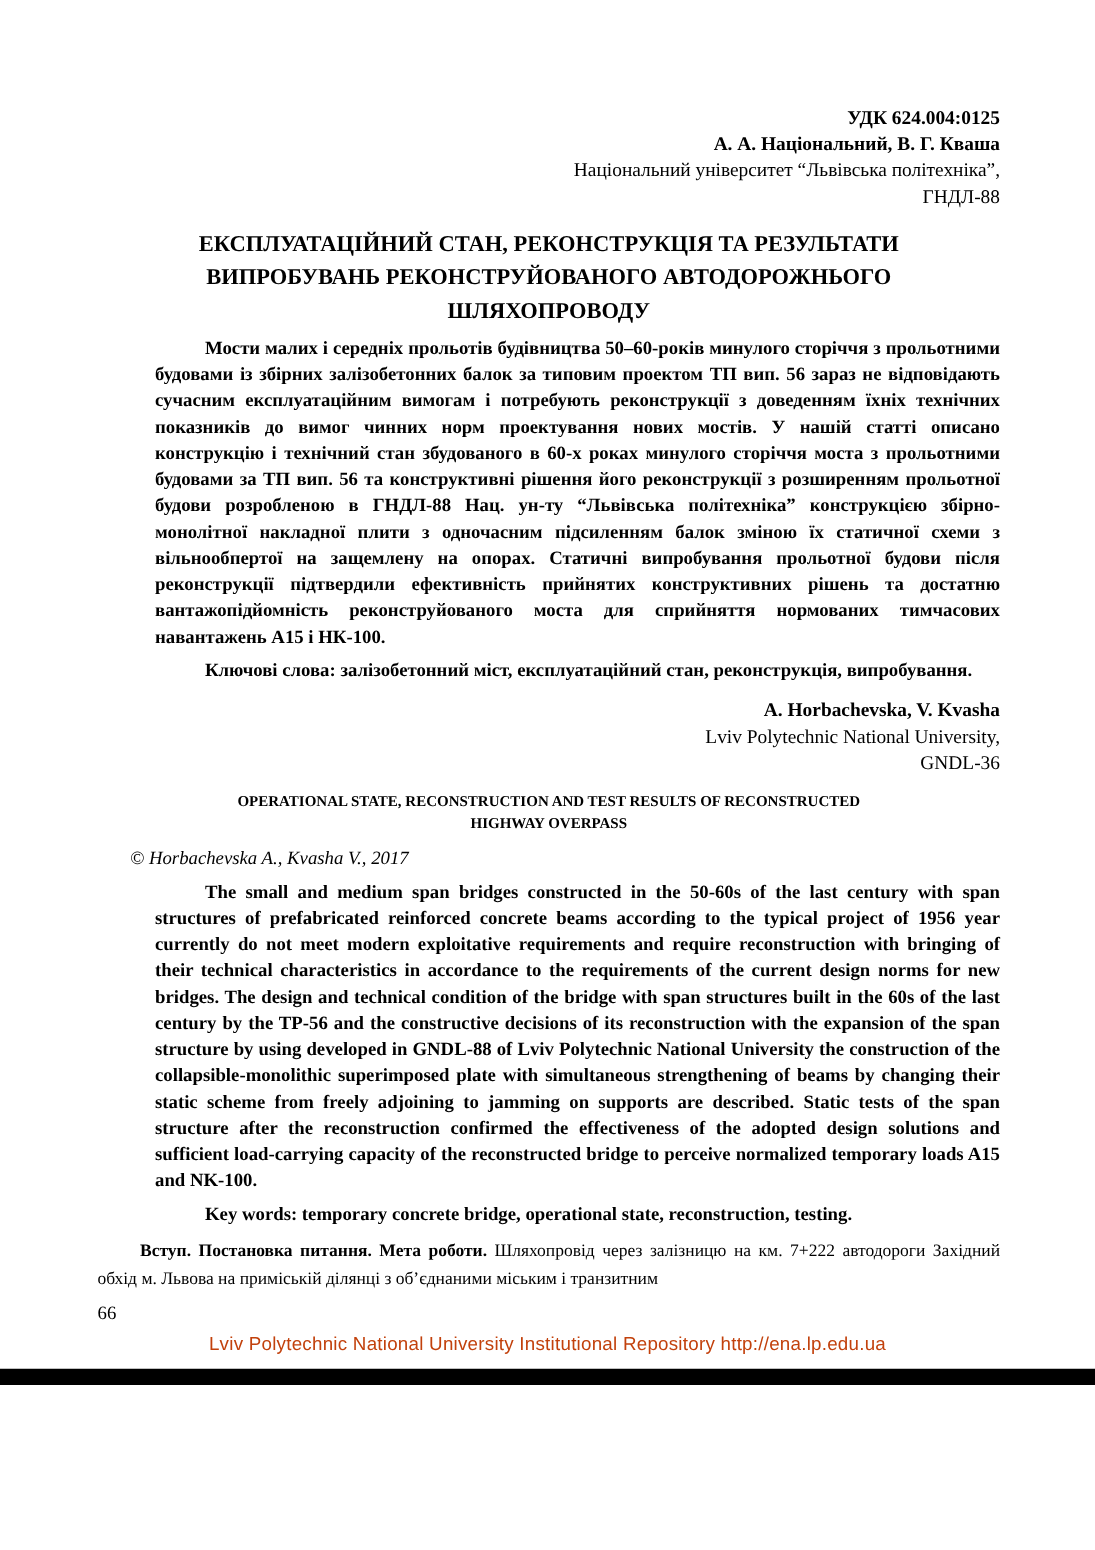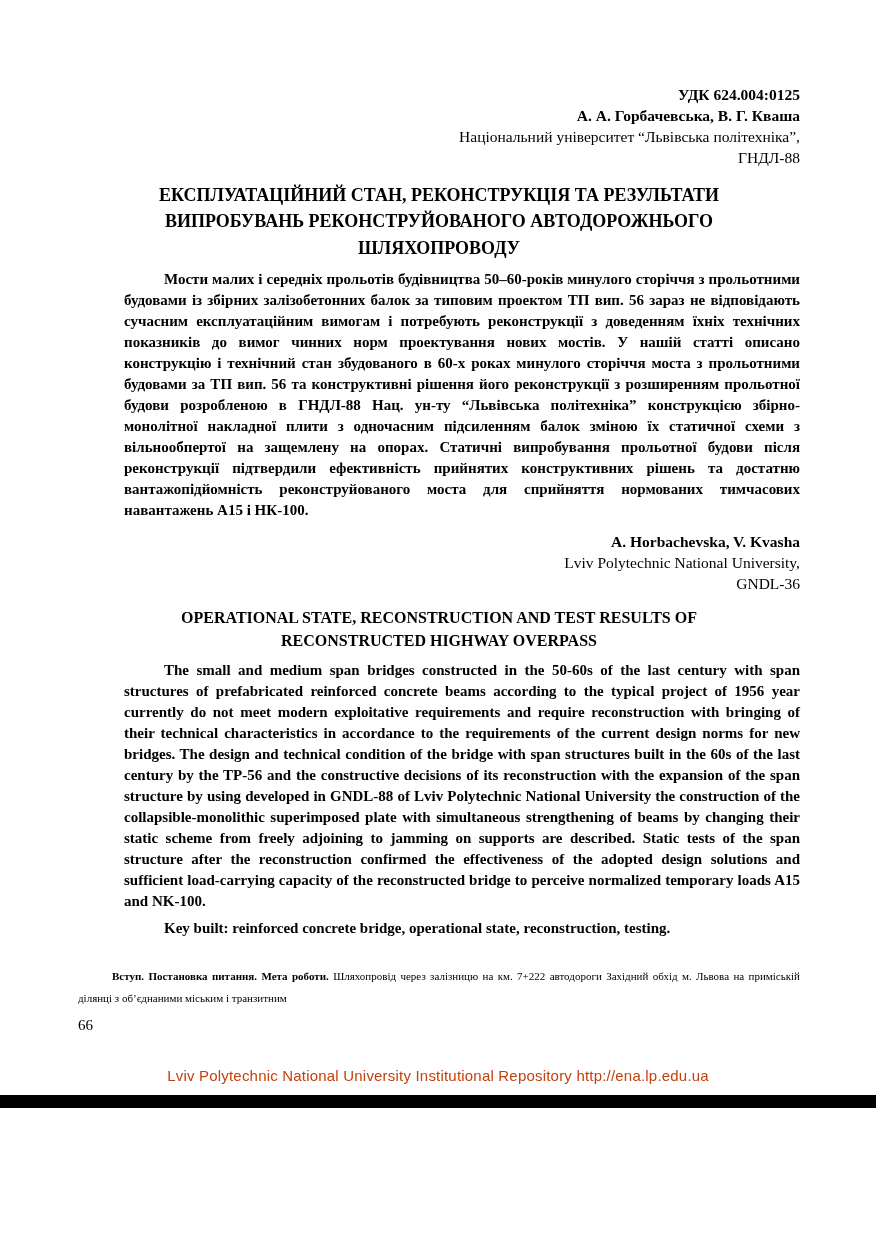--- a/index.html
+++ b/index.html
@@ -23,21 +23,21 @@
     max-width:690px;
     text-align:center;
     font-size:18px;
     font-weight:bold;
     line-height:1.45;
   }
   .title-en {
     margin:12px auto 0 auto;
     max-width:540px;
     text-align:center;
-    font-size:16px;
+    font-size:12px;
     font-weight:bold;
     line-height:1.45;
   }
 
   .copyright {
     margin:11px 0 0 26px;
     font-style:italic;
     font-size:15px;
   }
 
@@ -54,24 +54,24 @@
     font-weight:bold;
     text-align:justify;
     text-indent:40px;
     font-size:15px;
     line-height:21px;
   }
 
   .en-head { margin-top:10px; }
 
   .intro {
-    margin-top:26px;
+    margin-top:8px;
     text-align:justify;
     text-indent:34px;
-    font-size:11px;
+    font-size:14px;
     line-height:22px;
   }
   .intro .lead { font-weight:bold; }
 
   .page-number {
     margin-top:8px;
     text-align:left;
     font-size:15px;
   }
 
@@ -92,43 +92,45 @@
   }
 </style>
 </head>
 <body>
 
 <div class="page">
   <div class="content">
 
     <div class="head-right">
       <div class="b">УДК 624.004:0125</div>
-      <div class="b">А. А. Горбачевська, В. Г. Кваша</div>
+      <div class="b">А. А. Національний, В. Г. Кваша</div>
       <div>Національний університет “Львівська політехніка”,</div>
       <div>ГНДЛ-88</div>
     </div>
 
     <h1 class="title-ua">ЕКСПЛУАТАЦІЙНИЙ СТАН, РЕКОНСТРУКЦІЯ ТА РЕЗУЛЬТАТИ ВИПРОБУВАНЬ РЕКОНСТРУЙОВАНОГО АВТОДОРОЖНЬОГО ШЛЯХОПРОВОДУ</h1>
 
 
     <p class="abstract">Мости малих і середніх прольотів будівництва 50–60-років минулого сторіччя з прольотними будовами із збірних залізобетонних балок за типовим проектом ТП вип. 56 зараз не відповідають сучасним експлуатаційним вимогам і потребують реконструкції з доведенням їхніх технічних показників до вимог чинних норм проектування нових мостів. У нашій статті описано конструкцію і технічний стан збудованого в 60-х роках минулого сторіччя моста з прольотними будовами за ТП вип. 56 та конструктивні рішення його реконструкції з розширенням прольотної будови розробленою в ГНДЛ-88 Нац. ун-ту “Львівська політехніка” конструкцією збірно-монолітної накладної плити з одночасним підсиленням балок зміною їх статичної схеми з вільнообпертої на защемлену на опорах. Статичні випробування прольотної будови після реконструкції підтвердили ефективність прийнятих конструктивних рішень та достатню вантажопідйомність реконструйованого моста для сприйняття нормованих тимчасових навантажень А15 і НК-100.</p>
 
+    <p class="keywords">Ключові слова: залізобетонний міст, експлуатаційний стан, реконструкція, випробування.</p>
 
     <div class="head-right en-head">
       <div class="b">A. Horbachevska, V. Kvasha</div>
       <div>Lviv Polytechnic National University,</div>
       <div>GNDL-36</div>
     </div>
 
     <h2 class="title-en">OPERATIONAL STATE, RECONSTRUCTION AND TEST RESULTS OF RECONSTRUCTED HIGHWAY OVERPASS</h2>
 
+    <p class="copyright">© Horbachevska A., Kvasha V., 2017</p>
 
     <p class="abstract">The small and medium span bridges constructed in the 50-60s of the last century with span structures of prefabricated reinforced concrete beams according to the typical project of 1956 year currently do not meet modern exploitative requirements and require reconstruction with bringing of their technical characteristics in accordance to the requirements of the current design norms for new bridges. The design and technical condition of the bridge with span structures built in the 60s of the last century by the TP-56 and the constructive decisions of its reconstruction with the expansion of the span structure by using developed in GNDL-88 of Lviv Polytechnic National University the construction of the collapsible-monolithic superimposed plate with simultaneous strengthening of beams by changing their static scheme from freely adjoining to jamming on supports are described. Static tests of the span structure after the reconstruction confirmed the effectiveness of the adopted design solutions and sufficient load-carrying capacity of the reconstructed bridge to perceive normalized temporary loads A15 and NK-100.</p>
 
-    <p class="keywords">Key built: reinforced concrete bridge, operational state, reconstruction, testing.</p>
+    <p class="keywords">Key words: temporary concrete bridge, operational state, reconstruction, testing.</p>
 
     <p class="intro"><span class="lead">Вступ. Постановка питання. Мета роботи.</span> <span>Шляхопровід через залізницю на км. 7+222 автодороги Західний обхід м. Львова на приміській ділянці з об’єднаними міським і транзитним</span></p>
 
     <div class="page-number">66</div>
   </div>
 
   <div class="repo-footer">Lviv Polytechnic National University Institutional Repository http://ena.lp.edu.ua</div>
   <div class="bottom-bar"></div>
 </div>
 

